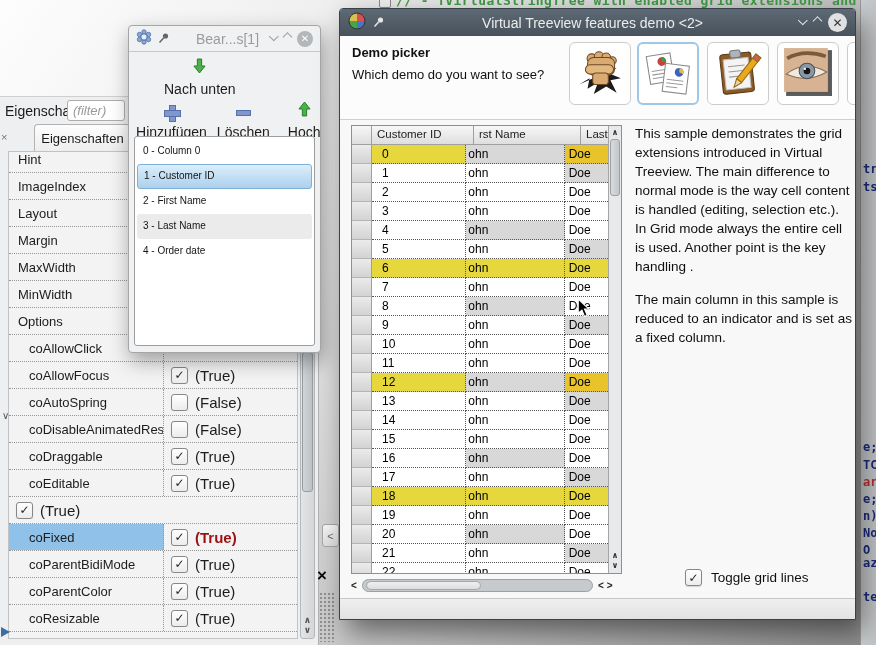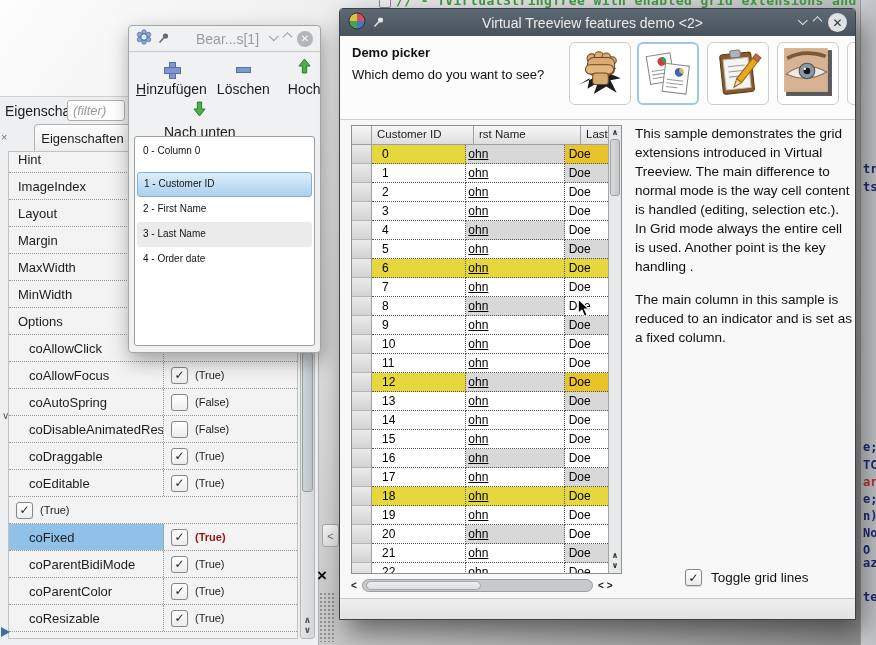--- a/index.html
+++ b/index.html
@@ -35,21 +35,21 @@
   .prop-inner{margin-top:-6px;}
   .prow{display:flex; height:27px; border-bottom:1px dotted #979797; align-items:center; background:#f3f3f3;}
   .pname{width:155px; align-self:stretch; display:flex; align-items:center; padding-left:9px; font-size:13px;
     color:#1c1c1c; border-right:1px dotted #979797; overflow:hidden; white-space:nowrap;}
   .pname.lvl1{padding-left:20px;}
   .prow.sel .pname{background:var(--selection,#8fc1e9);text-align:right;}
   .pval{flex:1; display:flex; align-items:center; padding-left:7px; gap:7px; overflow:hidden;}
   .cb{width:17px; height:17px; border:1px solid #878787; border-radius:3px;
     background:linear-gradient(#ffffff,#ececec); display:flex; align-items:center; justify-content:center;
     font-size:12px; font-weight:bold; color:#222; box-shadow:0 1px 1px rgba(0,0,0,.15); flex:0 0 auto;}
-  .vtext{font-size:11px; color:#1c1c1c; white-space:nowrap;}
+  .vtext{font-size:15px; color:#1c1c1c; white-space:nowrap;}
   .vtext.emph{color:var(--value-emphasis,#9b1010); font-weight:bold;}
   .options-chev{position:absolute; left:2px; top:313px; font-size:10px; color:#555;}
   .fixed-arrow{position:absolute; left:1px; top:530px; width:0; height:0;
     border-left:9px solid #3a6ea5; border-top:5px solid transparent; border-bottom:5px solid transparent;}
   .insp-scroll{position:absolute; right:3px; top:54px; width:15px; height:488px;
     background:linear-gradient(90deg,#e2e4e6,#d4d7d9); border:1px solid #b5b8ba; border-radius:3px;}
   .insp-thumb{position:absolute; left:1px; right:1px; top:200px; height:140px;
     background:linear-gradient(90deg,#d0d5d8,#bcc1c5); border:1px solid #979b9e; border-radius:3px;}
   .insp-arrows{position:absolute; left:0; right:0; bottom:3px; display:flex; flex-direction:column;
     align-items:center; gap:1px; font-size:9px; color:#555; font-weight:bold; line-height:1;}
@@ -83,21 +83,21 @@
   .ico-plus{position:relative; width:15px; height:15px;}
   .ico-plus::before{content:""; position:absolute; left:5px; top:0; width:5px; height:15px;
     background:#8096cc; border:1px solid #5570ab;}
   .ico-plus::after{content:""; position:absolute; top:5px; left:0; width:15px; height:5px;
     background:#8096cc; border:1px solid #5570ab;}
   .ico-minus{width:15px; height:6px; background:#8096cc; border:1px solid #5570ab; margin:5px 0 4px 0;}
   .ce-list{position:absolute; left:5px; top:110px; width:181px; bottom:6px; background:#fff;
     border:1px solid #9e9e9e; border-radius:3px; padding:2px; overflow:hidden;}
   .citem{height:25px; line-height:24px; padding-left:6px; font-size:10px; color:#141414; border-radius:3px;}
   .citem.alt{background:#ebebeb;}
-  .citem.sel{background:linear-gradient(#dceefb,#abd0ec); border:1px solid #7fb0d8; line-height:22px;margin-top:8px;}
+  .citem.sel{background:linear-gradient(#dceefb,#abd0ec); border:1px solid #7fb0d8; line-height:22px;}
 
   
   .demo-win{position:absolute; left:339px; top:8px; width:517px; height:612px; background:#f6f6f6;
     border:1px solid #39424a; border-radius:4px 4px 0 0; box-shadow:8px 12px 28px rgba(0,0,0,.5);
     overflow:hidden; z-index:4;}
   .dw-title{height:27px; background:linear-gradient(#5d6974,#48525c); display:flex; align-items:center;
     gap:7px; padding:0 8px;}
   .dw-title-text{flex:1; text-align:center; color:#ececec; font-size:14px; white-space:nowrap; overflow:hidden;}
   .dw-close{width:19px; height:19px; border-radius:50%; background:#dfe1e3; color:#333; display:flex;
     align-items:center; justify-content:center; font-weight:bold; font-size:12px; flex:0 0 auto;}
@@ -117,21 +117,21 @@
     font-size:11.5px; color:#222; padding:2px 0 0 5px; overflow:hidden; white-space:nowrap;}
   .gh.ind{width:20px; padding:0;}
   .gh.c1{width:102px;} .gh.c2{width:107px;} .gh.c3{flex:1; border-right:none;}
   .grows{position:absolute; top:19px; left:0; right:13px; bottom:0; overflow:hidden;}
   .grow{display:flex; height:19px;}
   .gi{width:20px; background:linear-gradient(#ebebeb,#d3d3d3); border-right:1px solid #9f9f9f;
     border-bottom:1px solid #b5b5b5; flex:0 0 auto;}
   .gc{font-size:12px; color:#000; border-right:1px dotted #555; border-bottom:1px dotted #555;
     padding-top:2px; overflow:hidden; white-space:nowrap; background:#fff;}
   .gc.c1{width:102px; padding-left:10px;}
-  .gc.c2{width:107px; padding-left:2px;text-decoration:underline;}
+  .gc.c2{width:107px; padding-left:2px;}
   .gc.c3{width:47px; padding-left:4px; border-right:none;}
   .grow.ry .gc{background:var(--row-highlight,#e5d73c);}
   .gc.bgg{background:var(--cell-gray,#d8d8d8) !important;}
   .gc.bga{background:var(--cell-amber,#e9c32a) !important;}
   .vsb{position:absolute; top:0; right:0; bottom:0; width:13px; background:#e7e9ea; border-left:1px solid #a5a5a5;}
   .vsb .ar{position:absolute; left:0; right:0; text-align:center; font-size:8px; color:#333;
     font-weight:bold; line-height:1;}
   .vsb-thumb{position:absolute; left:1px; right:1px; top:13px; height:57px;
     background:linear-gradient(90deg,#d8dbdd,#c3c7ca); border:1px solid #9aa0a3; border-radius:3px;}
   .hsb{position:absolute; left:11px; top:542px; width:271px; height:15px; display:flex; align-items:center;}
@@ -314,42 +314,42 @@
             <line x1="5.6" y1="6" x2="1.5" y2="10.5" stroke="#666" stroke-width="1.5"></line>
           </svg></span>
       <span class="ce-title-text">Bear...s[1]</span>
       <span class="ce-sp"></span>
       <span class="chv down"></span>
       <span class="chv up"></span>
       <span class="ce-close">✕</span>
     </div>
     <div class="ce-toolbar">
       <div class="tb-row">
+        <div class="tbtn" style="margin-left:28px">
+          <span><svg width="13" height="16" viewBox="0 0 14 17">
+                <path d="M7 16 L1 8.5 H4.7 V1 H9.3 V8.5 H13 Z" fill="#4db04d" stroke="#1e7a1e"></path>
+              </svg></span>
+          <span>Nach unten</span>
+        </div>
+      </div>
+      <div class="tb-row">
         <div class="tbtn">
           <span class="ico-plus"></span>
           <span><u>H</u>inzufügen</span>
         </div>
         <div class="tbtn">
           <span class="ico-minus"></span>
           <span>Löschen</span>
         </div>
         <div class="tsep"></div>
         <div class="tbtn">
           <span><svg width="13" height="16" viewBox="0 0 14 17">
                 <path d="M7 1 L13 8.5 H9.3 V16 H4.7 V8.5 H1 Z" fill="#4db04d" stroke="#1e7a1e"></path>
               </svg></span>
           <span>Hoch</span>
-        </div>
-      </div>
-      <div class="tb-row">
-        <div class="tbtn" style="margin-left:28px">
-          <span><svg width="13" height="16" viewBox="0 0 14 17">
-                <path d="M7 16 L1 8.5 H4.7 V1 H9.3 V8.5 H13 Z" fill="#4db04d" stroke="#1e7a1e"></path>
-              </svg></span>
-          <span>Nach unten</span>
         </div>
       </div>
     </div>
     <div class="ce-list">
         <div class="citem">0 - Column 0</div>
         <div class="citem sel">1 - Customer ID</div>
         <div class="citem">2 - First Name</div>
         <div class="citem alt">3 - Last Name</div>
         <div class="citem">4 - Order date</div>
       </div>

